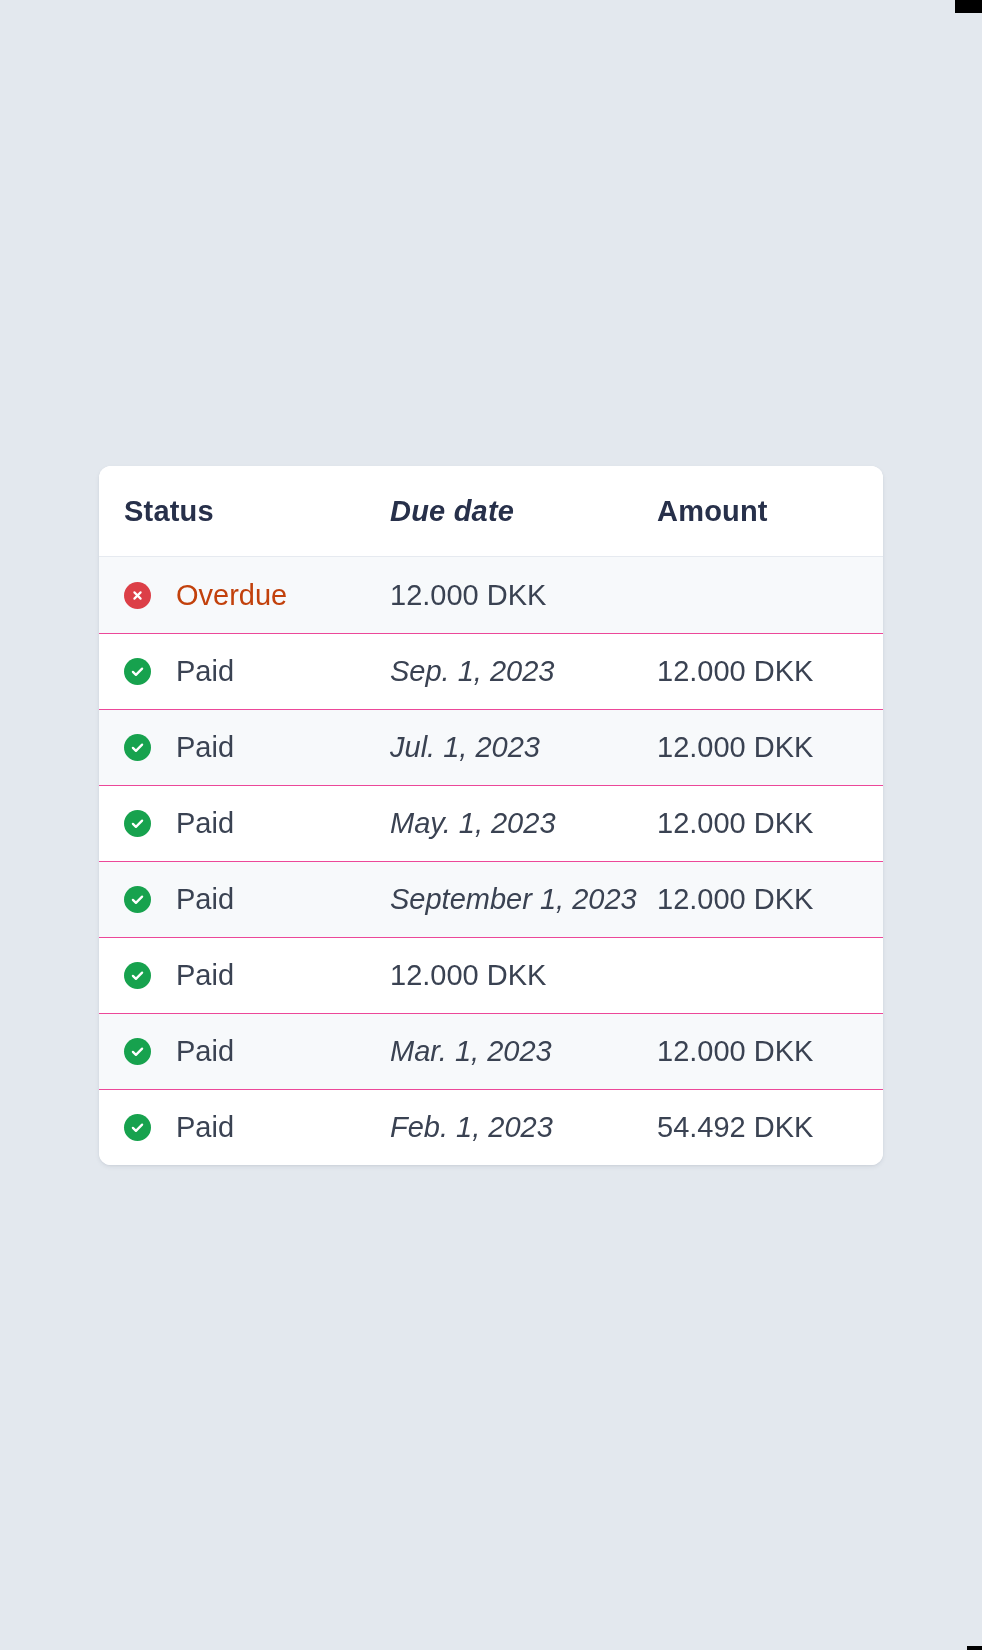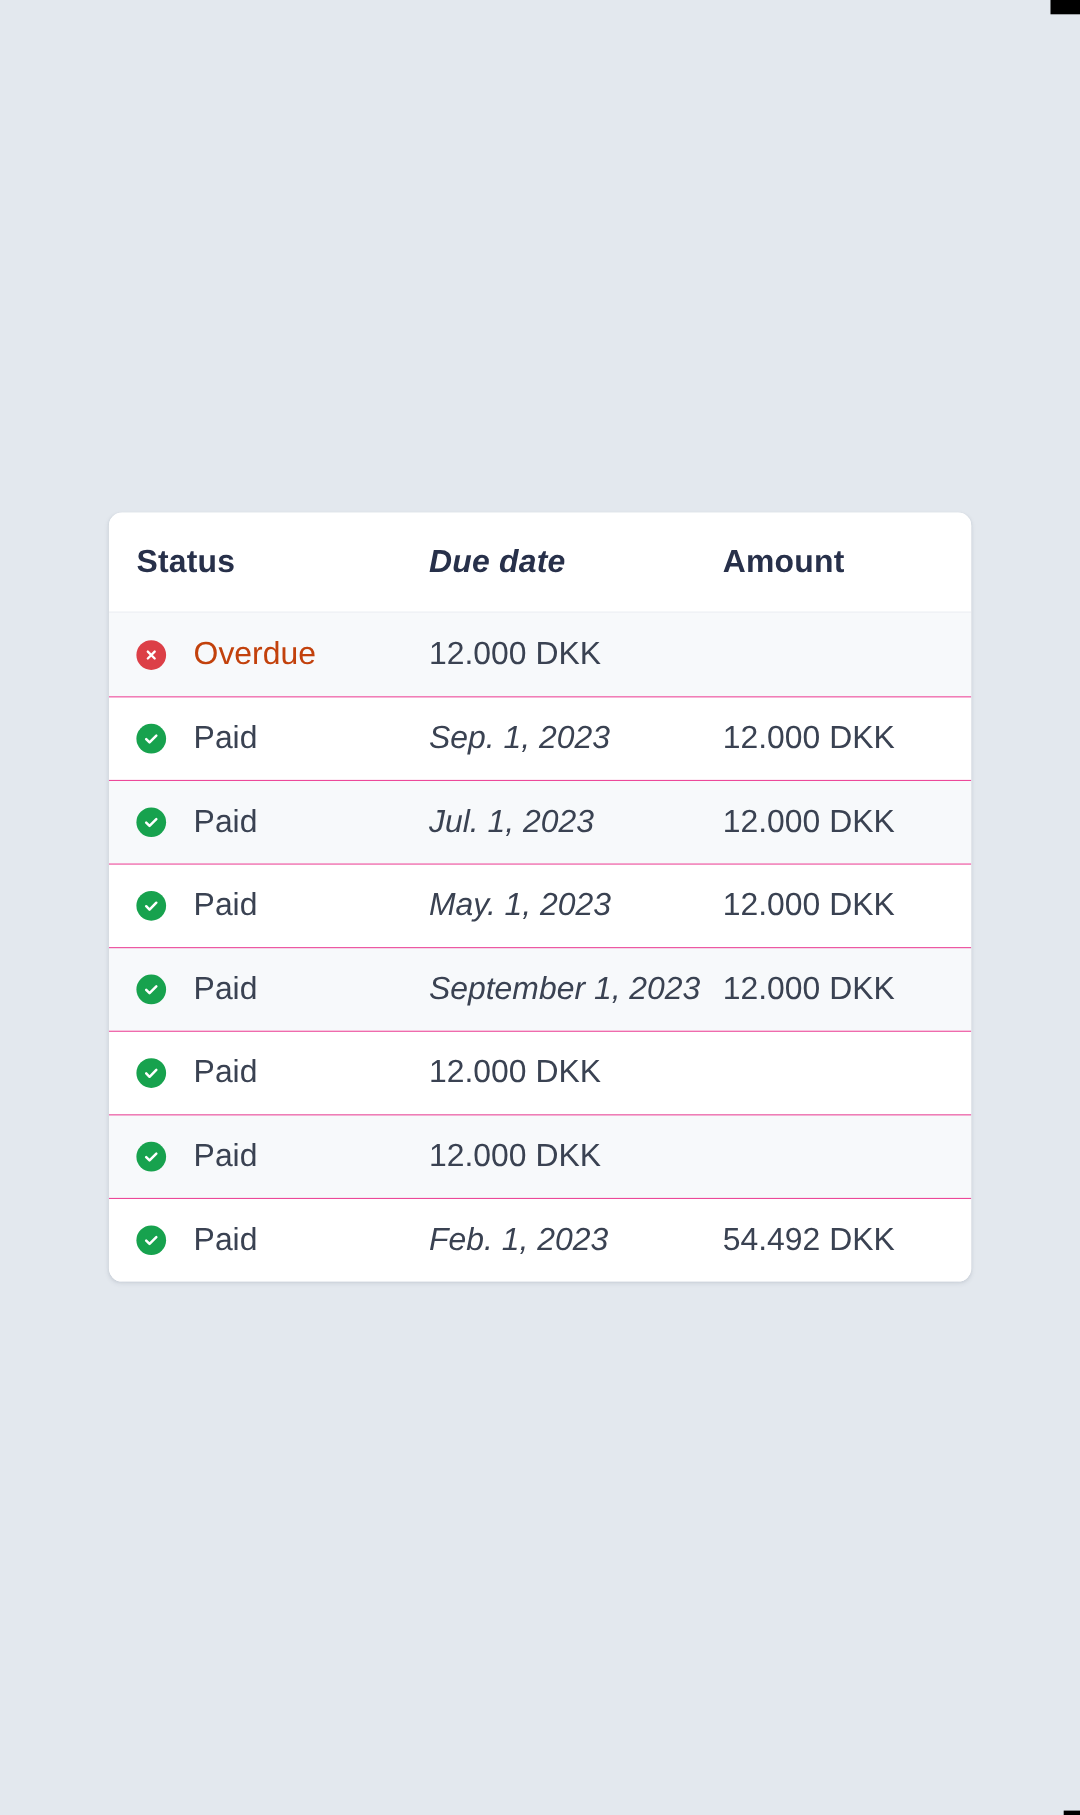--- a/index.html
+++ b/index.html
@@ -158,20 +158,21 @@
       </div>
       <div class="row striped">
         <div class="col-status status-cell">
           <span class="badge paid">
             <svg width="17" height="17" viewBox="0 0 24 24" fill="none">
               <path d="M5.5 12.5l4.3 4.3L18.5 8" stroke="#ffffff" stroke-width="3.2" stroke-linecap="round" stroke-linejoin="round"></path>
             </svg>
           </span>
           <span class="status-label paid">Paid</span>
         </div>
+        <div class="col-due">Mar. 1, 2023</div>
         <div class="col-amount">12.000 DKK</div>
       </div>
       <div class="row">
         <div class="col-status status-cell">
           <span class="badge paid">
             <svg width="17" height="17" viewBox="0 0 24 24" fill="none">
               <path d="M5.5 12.5l4.3 4.3L18.5 8" stroke="#ffffff" stroke-width="3.2" stroke-linecap="round" stroke-linejoin="round"></path>
             </svg>
           </span>
           <span class="status-label paid">Paid</span>

